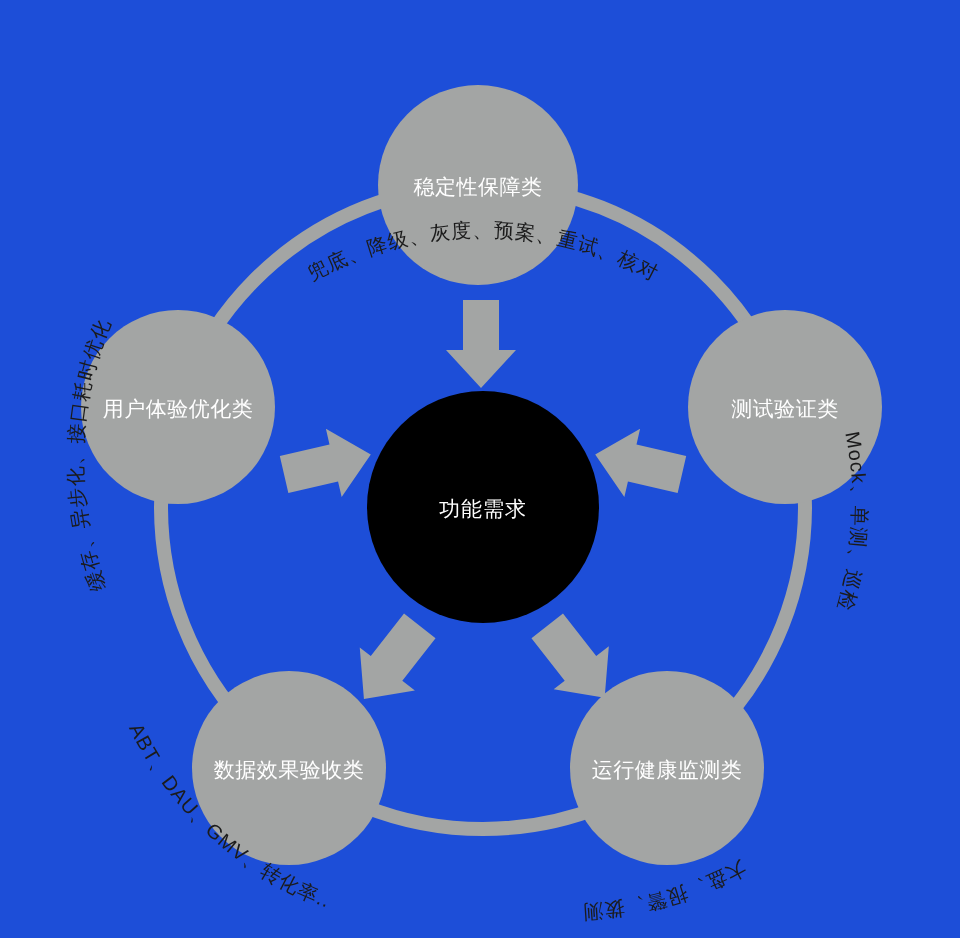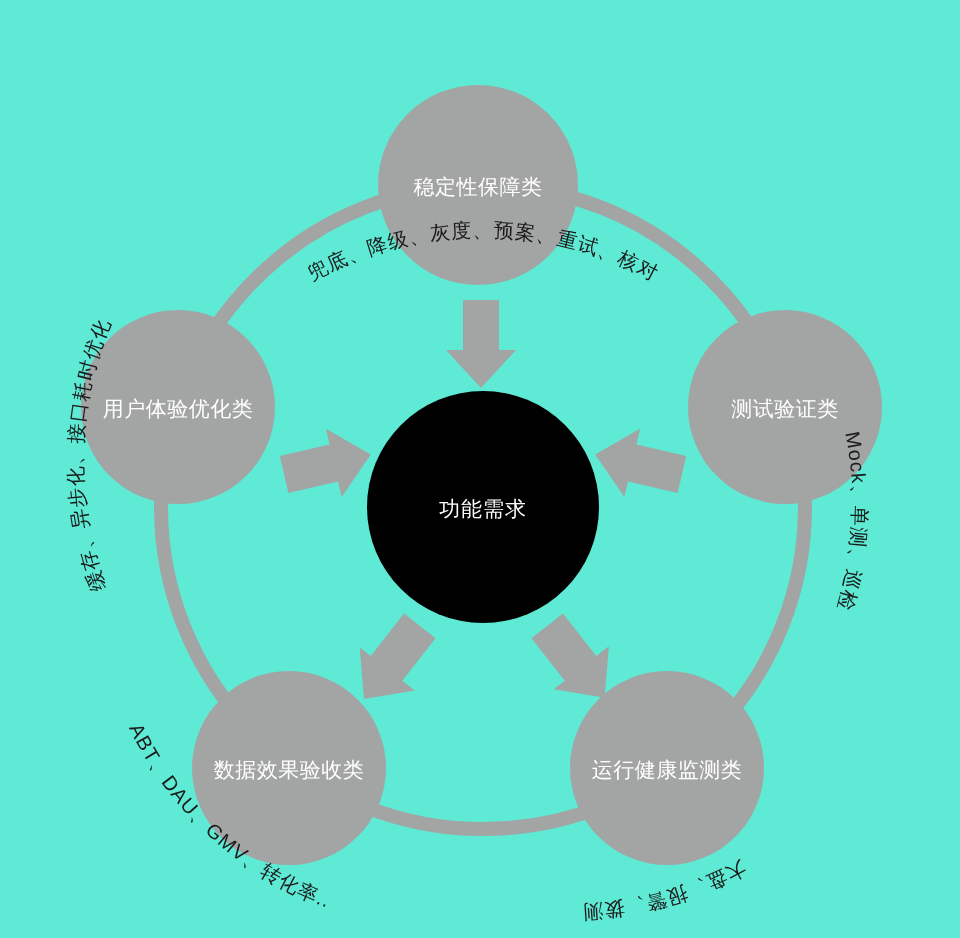--- a/index.html
+++ b/index.html
@@ -10,21 +10,21 @@
   body {
     width: 960px;
     height: 938px;
     overflow: hidden;
     font-family: "Liberation Sans", "DejaVu Sans", sans-serif;
   }
   #stage {
     position: relative;
     width: 960px;
     height: 938px;
-    background: #5eead4;
+    background: #1d4ed8;
   }
   #diagram {
     position: absolute;
     left: 0;
     top: 0;
     width: 960px;
     height: 938px;
     display: block;
   }
   .node-label {

